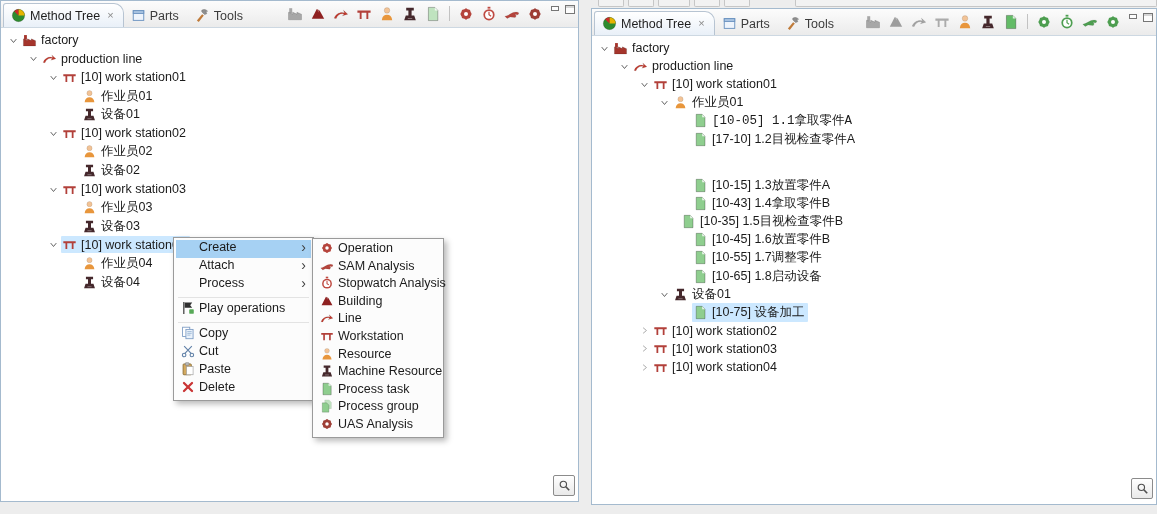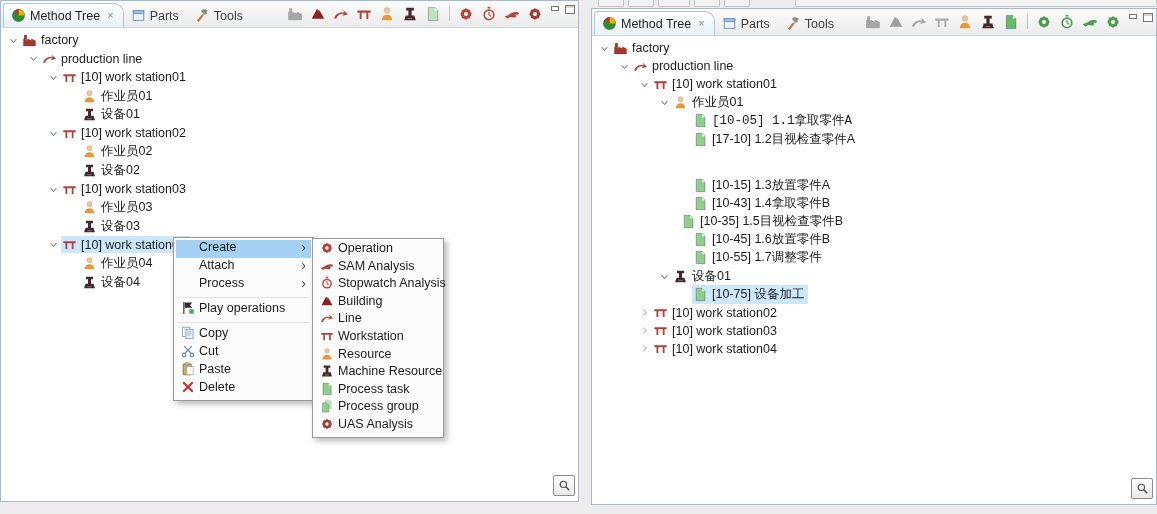--- a/index.html
+++ b/index.html
@@ -710,20 +710,31 @@
         <span class="chev"></span>
         <span class="nodebody">
           <span class="ic" style="color: rgb(143, 206, 143);">
             <svg>
               <use href="#sym-page"></use>
             </svg>
           </span>
           <span class="nlabel">[10-55] 1.7调整零件</span>
         </span>
       </div>
+      <div class="trow" style="padding-left: 84px;">
+        <span class="chev"></span>
+        <span class="nodebody">
+          <span class="ic" style="color: rgb(143, 206, 143);">
+            <svg>
+              <use href="#sym-page"></use>
+            </svg>
+          </span>
+          <span class="nlabel">[10-65] 1.8启动设备</span>
+        </span>
+      </div>
       <div class="trow" style="padding-left: 64px;">
         <span class="chev expanded">
           <svg>
             <use href="#sym-chevopen"></use>
           </svg>
         </span>
         <span class="nodebody">
           <span class="ic" style="color: rgb(69, 40, 44);">
             <svg>
               <use href="#sym-machine"></use>

